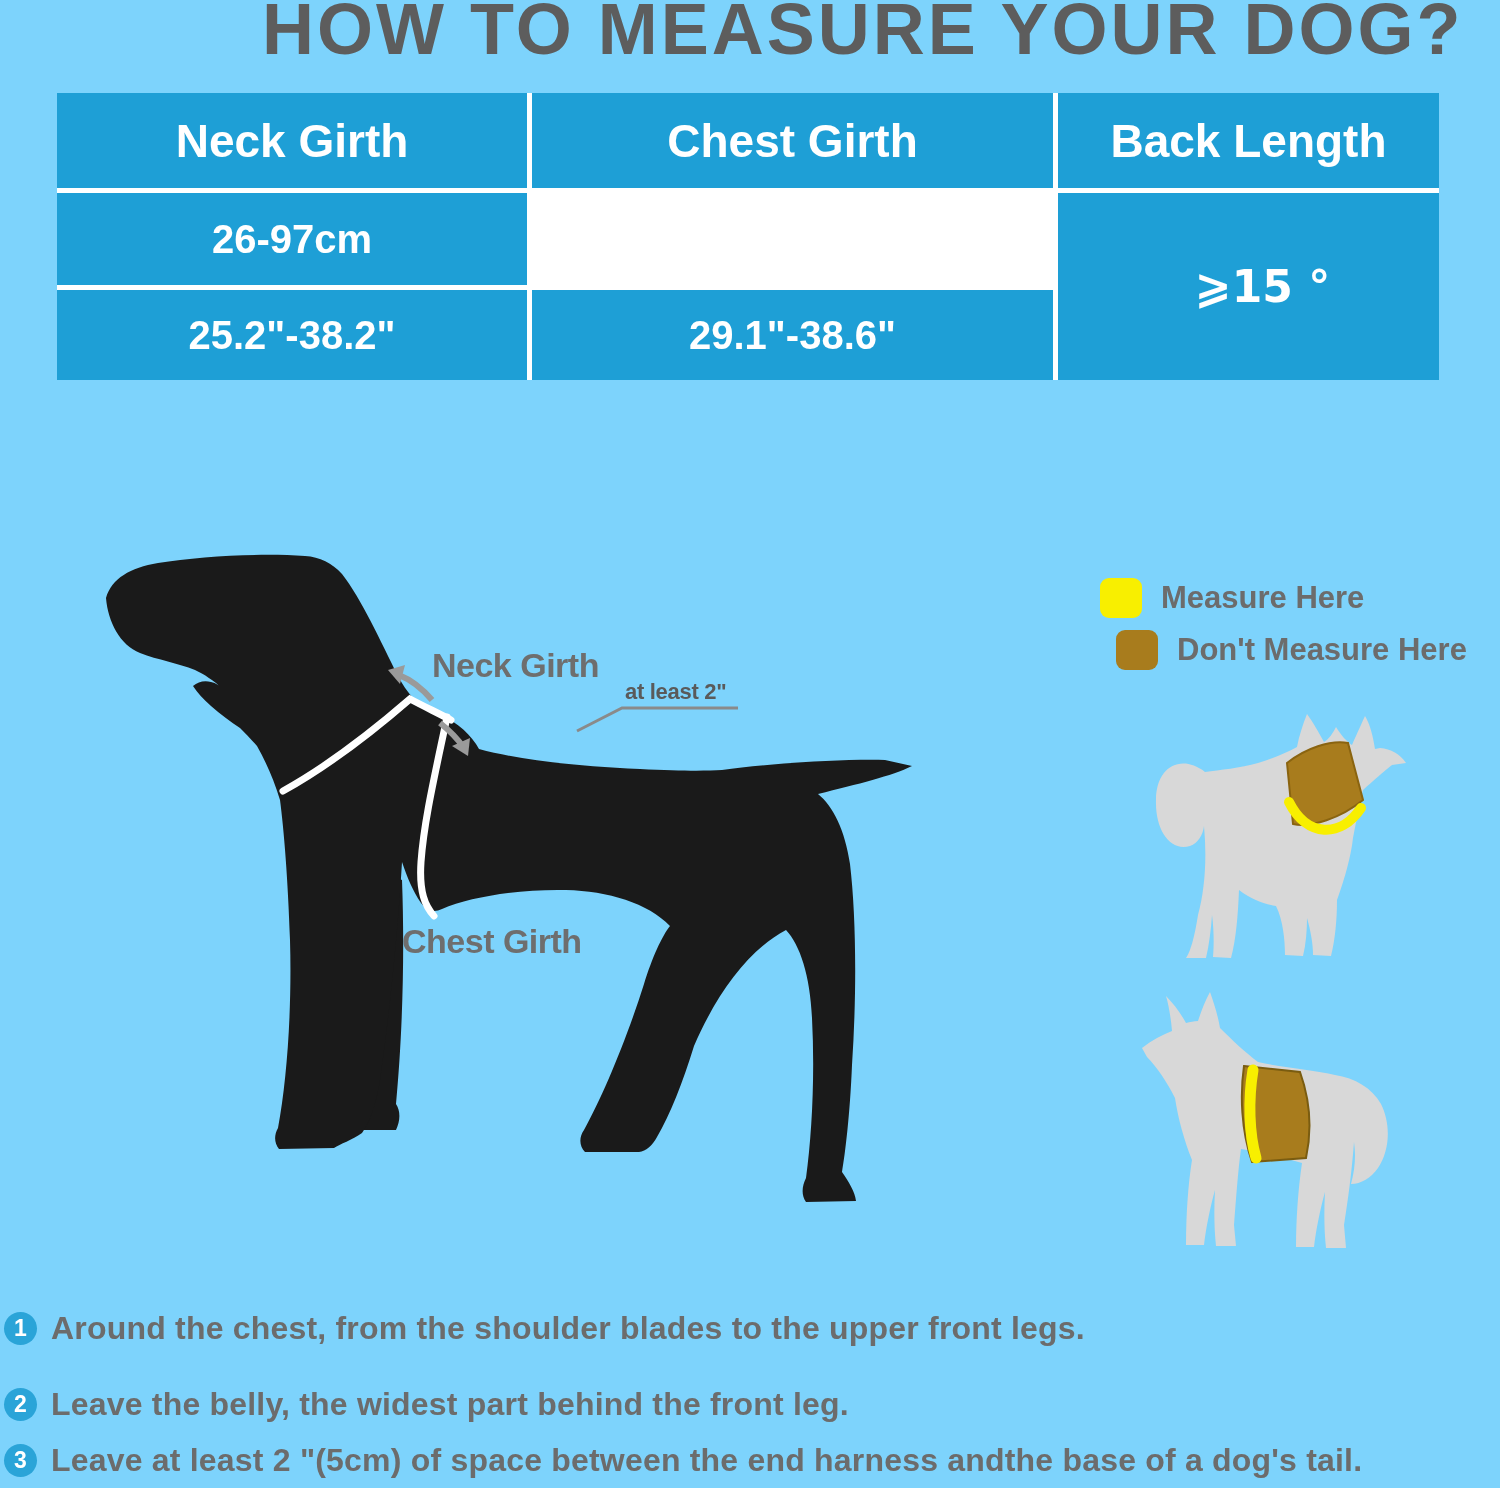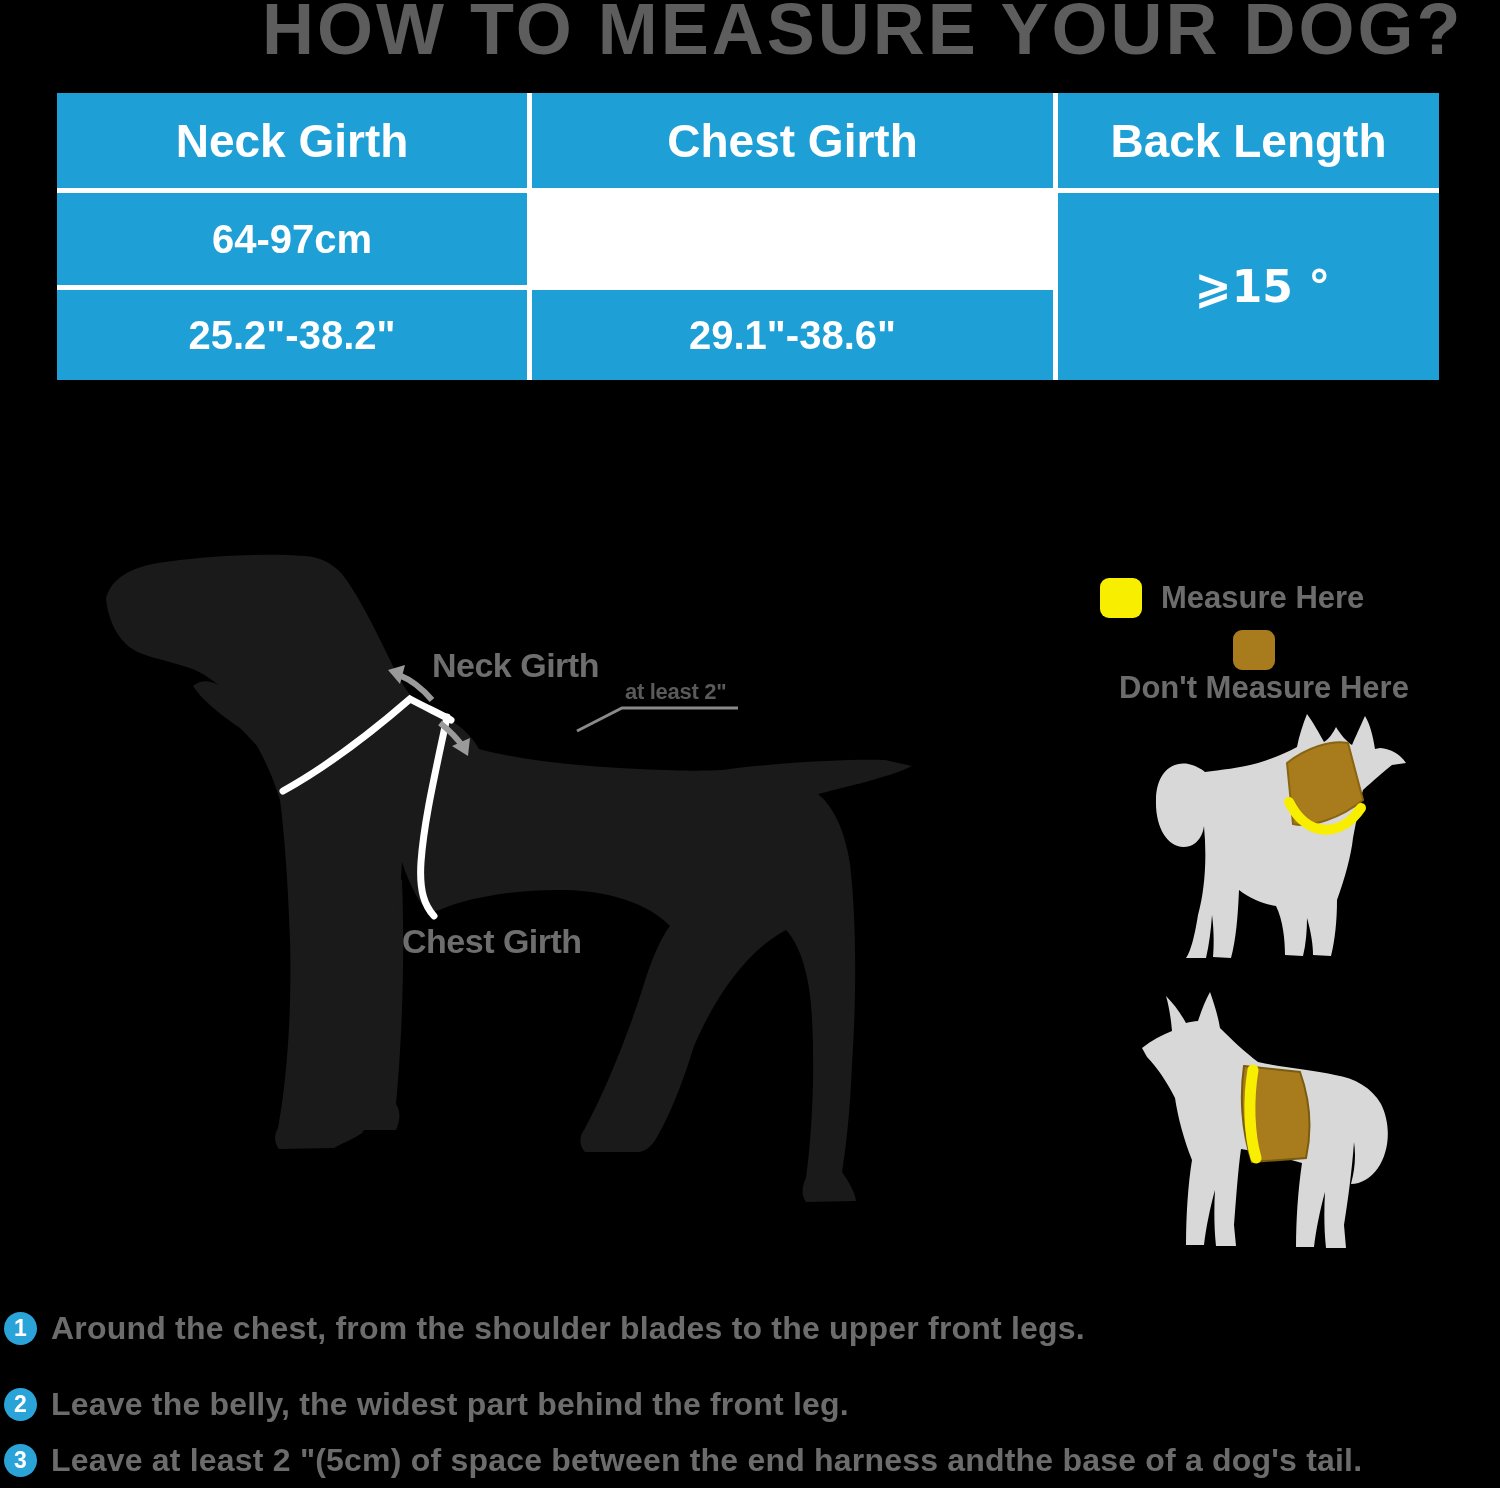--- a/index.html
+++ b/index.html
@@ -1,17 +1,17 @@
 <!DOCTYPE html>
 <html><head>
 <meta charset="utf-8">
 <style>
   html,body{margin:0;padding:0;background:#ffffff;}
   body{font-family:"Liberation Sans","DejaVu Sans",sans-serif;}
-  .canvas{position:relative;width:1500px;height:1488px;background:#000000;overflow:hidden;}
+  .canvas{position:relative;width:1500px;height:1488px;background:#7dd3fc;overflow:hidden;}
 
   .title{
     position:absolute;left:262px;top:-12px;margin:0;
     font-size:72px;font-weight:700;letter-spacing:3px;color:#5d5d5d;white-space:nowrap;
   }
 
   
   .size-table{
     position:absolute;left:57px;top:93px;width:1382px;
     display:grid;
@@ -27,21 +27,21 @@
   svg.art{position:absolute;left:0;top:0;}
 
   .diagram-label{position:absolute;color:#6e6e6e;font-weight:700;white-space:nowrap;}
   .lbl-neck{left:432px;top:646px;font-size:34px;letter-spacing:-0.5px;}
   .lbl-clearance{left:625px;top:679px;font-size:22px;color:#5a5a5a;letter-spacing:-0.3px;}
   .lbl-chest{left:402px;top:922px;font-size:34px;letter-spacing:-0.5px;}
 
   .legend{position:absolute;left:1100px;top:578px;}
   .legend-row{position:absolute;display:flex;align-items:center;}
   .legend-row.r1{top:0;left:0;}
-  .legend-row.r2{top:52px;left:0;flex-direction:column;}
+  .legend-row.r2{top:52px;left:16px;}
   .swatch{width:42px;height:40px;border-radius:9px;flex:0 0 auto;}
   .swatch.yellow{background:#f8ef00;}
   .swatch.brown{background:#a87c1d;}
   .legend-text{margin-left:19px;font-size:31px;font-weight:700;color:#6c6c6c;white-space:nowrap;}
 
   .instruction{position:absolute;left:4px;display:flex;align-items:flex-start;white-space:nowrap;}
   .instruction.i1{top:1310px;}
   .instruction.i2{top:1386px;}
   .instruction.i3{top:1442px;}
   .num-circle{
@@ -55,21 +55,21 @@
 <body>
 
 <div class="canvas">
 
   <h1 class="title">HOW TO MEASURE YOUR DOG?</h1>
 
   <div class="size-table">
     <div class="cell header" style="grid-column:1;grid-row:1;">Neck Girth</div>
     <div class="cell header" style="grid-column:2;grid-row:1;">Chest Girth</div>
     <div class="cell header" style="grid-column:3;grid-row:1;">Back Length</div>
-    <div class="cell val" style="grid-column:1;grid-row:2;">64-97cm</div>
+    <div class="cell val" style="grid-column:1;grid-row:2;">26-97cm</div>
     <div class="cell back">⩾15 °</div>
     <div class="cell val" style="grid-column:1;grid-row:3;">25.2"-38.2"</div>
     <div class="cell val" style="grid-column:2;grid-row:3;">29.1"-38.6"</div>
   </div>
 
   <svg class="art" width="1500" height="1488" viewBox="0 0 1500 1488">
 
     <path fill="#1a1a1a" d="M 350,858 C 352,876 353,892 354,918 C 356,988 352,1058 344,1108
          C 339,1115 338,1123 342,1130 L 396,1130 C 400,1121 401,1112 396,1104
          C 402,1040 405,960 402,880 Z"></path>

